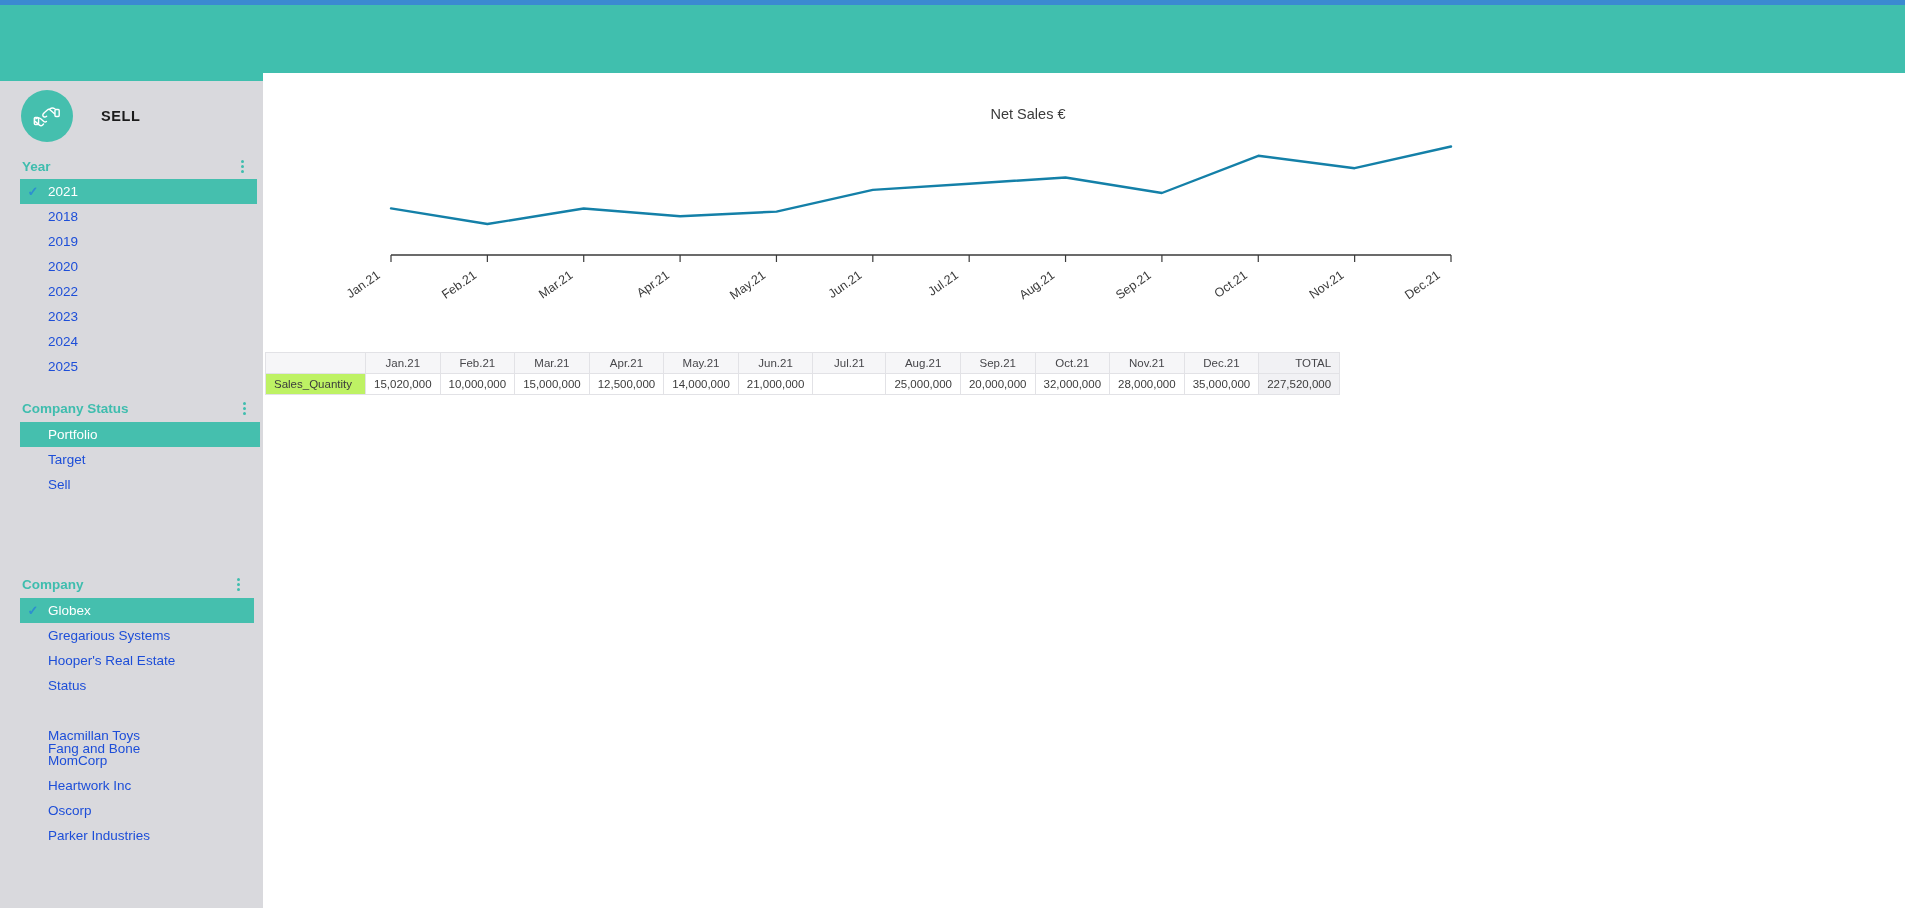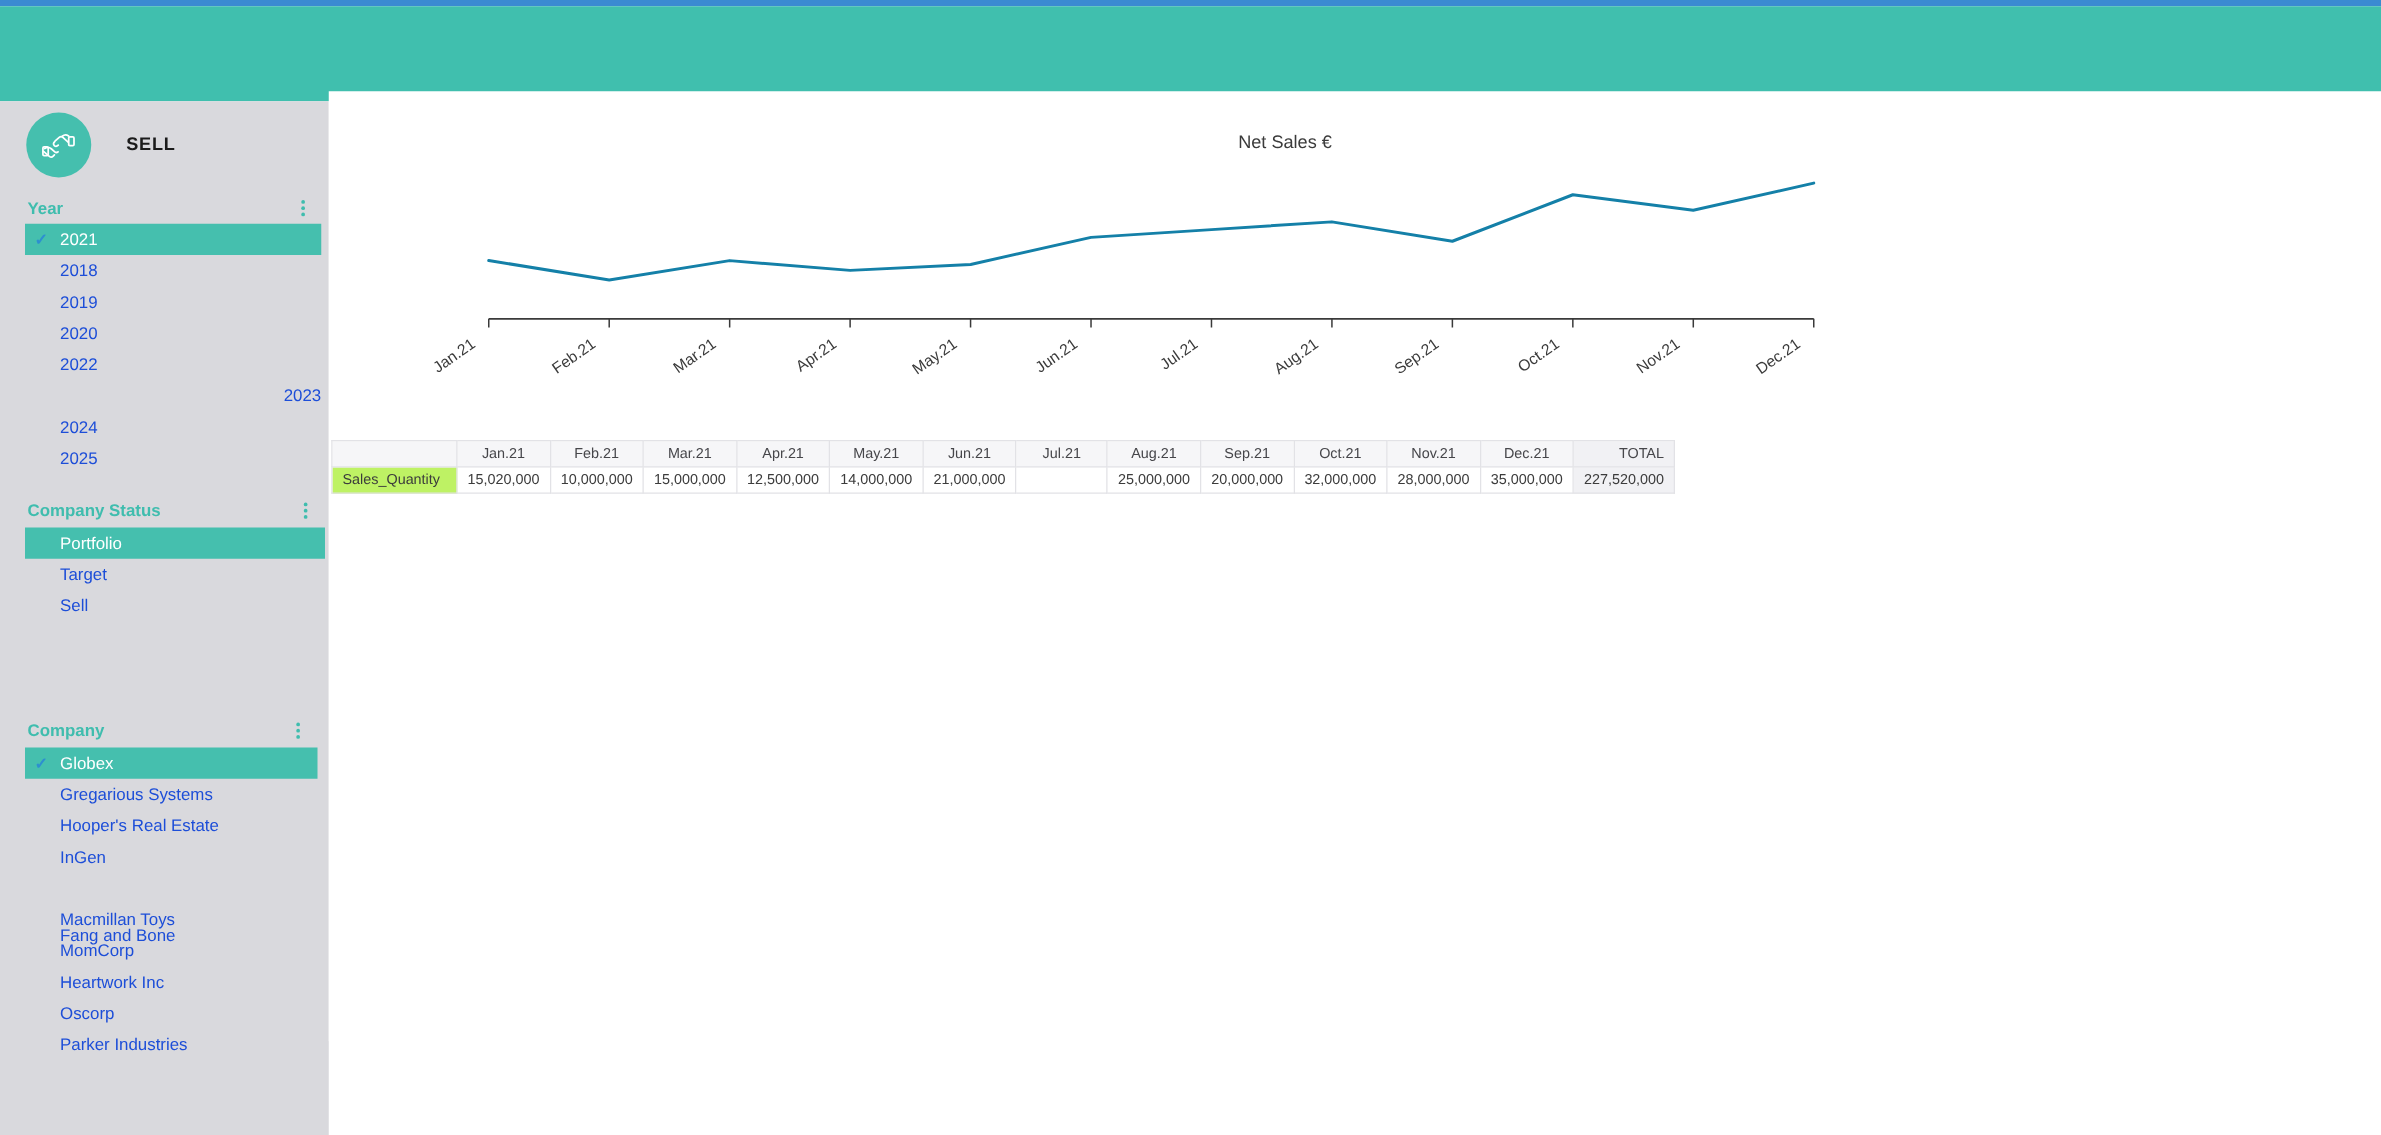--- a/index.html
+++ b/index.html
@@ -126,21 +126,21 @@
       <span class="lbl">2019</span>
     </div>
     <div class="opt dim" style="left:20px; top:173px; width:237px;">
       <span class="chk"></span>
       <span class="lbl">2020</span>
     </div>
     <div class="opt dim" style="left:20px; top:198px; width:237px;">
       <span class="chk"></span>
       <span class="lbl">2022</span>
     </div>
-    <div class="opt dim" style="left:20px; top:223px; width:237px;justify-content:flex-end;">
+    <div class="opt dim" style="left:20px; top:223px; width:237px;">
       <span class="chk"></span>
       <span class="lbl">2023</span>
     </div>
     <div class="opt dim" style="left:20px; top:248px; width:237px;">
       <span class="chk"></span>
       <span class="lbl">2024</span>
     </div>
     <div class="opt dim" style="left:20px; top:273px; width:237px;">
       <span class="chk"></span>
       <span class="lbl">2025</span>
@@ -182,21 +182,21 @@
     <div class="opt dim" style="left:20px; top:542px; width:234px;">
       <span class="chk"></span>
       <span class="lbl">Gregarious Systems</span>
     </div>
     <div class="opt dim" style="left:20px; top:567px; width:234px;">
       <span class="chk"></span>
       <span class="lbl">Hooper's Real Estate</span>
     </div>
     <div class="opt dim" style="left:20px; top:592px; width:234px;">
       <span class="chk"></span>
-      <span class="lbl">InGen</span>
+      <span class="lbl">Status</span>
     </div>
     <div class="opt dim" style="left:20px; top:617px; width:234px;margin-top:38px;">
       <span class="chk"></span>
       <span class="lbl">Fang and Bone</span>
     </div>
     <div class="opt dim" style="left:20px; top:642px; width:234px;">
       <span class="chk"></span>
       <span class="lbl">Macmillan Toys</span>
     </div>
     <div class="opt dim" style="left:20px; top:667px; width:234px;">

